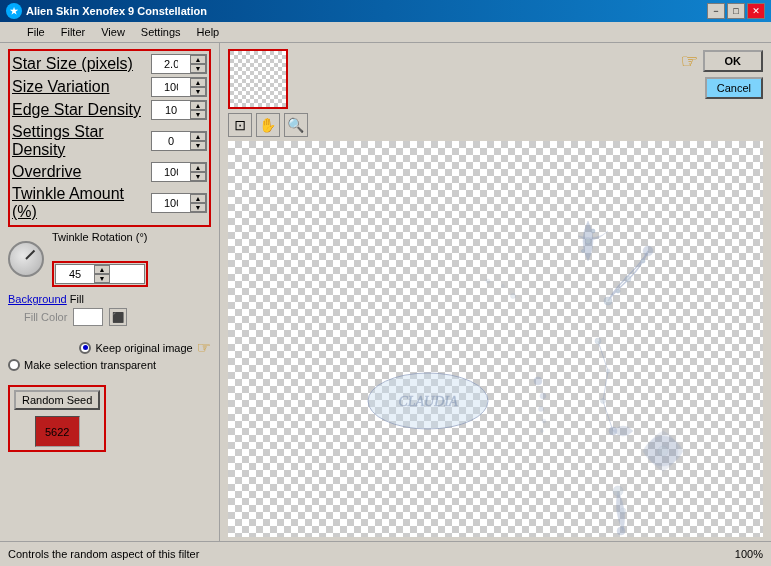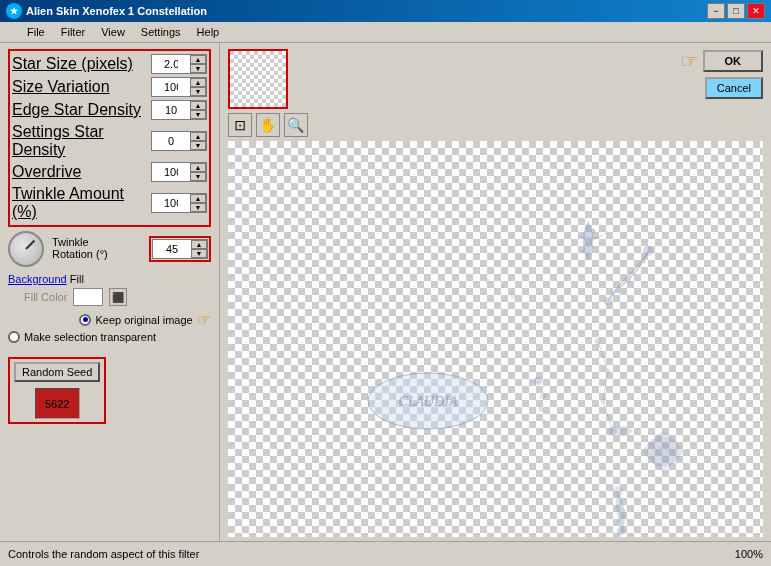--- a/index.html
+++ b/index.html
@@ -169,21 +169,21 @@
       width: 2px;
       height: 12px;
       background: #333;
       top: 4px;
       left: 50%;
       transform: translateX(-50%) rotate(45deg);
       transform-origin: bottom center;
     }
     .twinkle-right {
       display: flex;
-      flex-direction: row;
+      flex-direction: column;
       gap: 18px;
     }
     .twinkle-label { font-size: 11px; }
     .twinkle-spinner {
       border: 2px solid #cc0000;
       padding: 1px;
     }
 
     
     .section-title {
@@ -218,21 +218,21 @@
       width: 5px;
       height: 5px;
       border-radius: 50%;
       background: #0000cc;
     }
     .fill-color-row {
       display: flex;
       align-items: center;
       gap: 6px;
       margin-left: 16px;
-      margin-bottom: 4px;
+      margin-bottom: 12px;
       font-size: 11px;
       color: #888;
     }
     .color-swatch {
       width: 30px;
       height: 18px;
       background: white;
       border: 1px solid #888;
     }
     .color-picker-icon {
@@ -396,21 +396,21 @@
       padding: 0 8px;
       font-size: 11px;
     }
   </style>
 </head>
 <body>
 
 <div class="title-bar">
   <div class="title-bar-left">
     <div class="title-icon">★</div>
-    <span>Alien Skin Xenofex 1 Constellation</span>
+    <span>Alien Skin Xenofex 9 Constellation</span>
   </div>
   <div class="title-controls">
     <div class="title-btn">−</div>
     <div class="title-btn">□</div>
     <div class="title-btn close">✕</div>
   </div>
 </div>
 
 <div class="menu-bar">
   <div class="menu-item">File</div>

